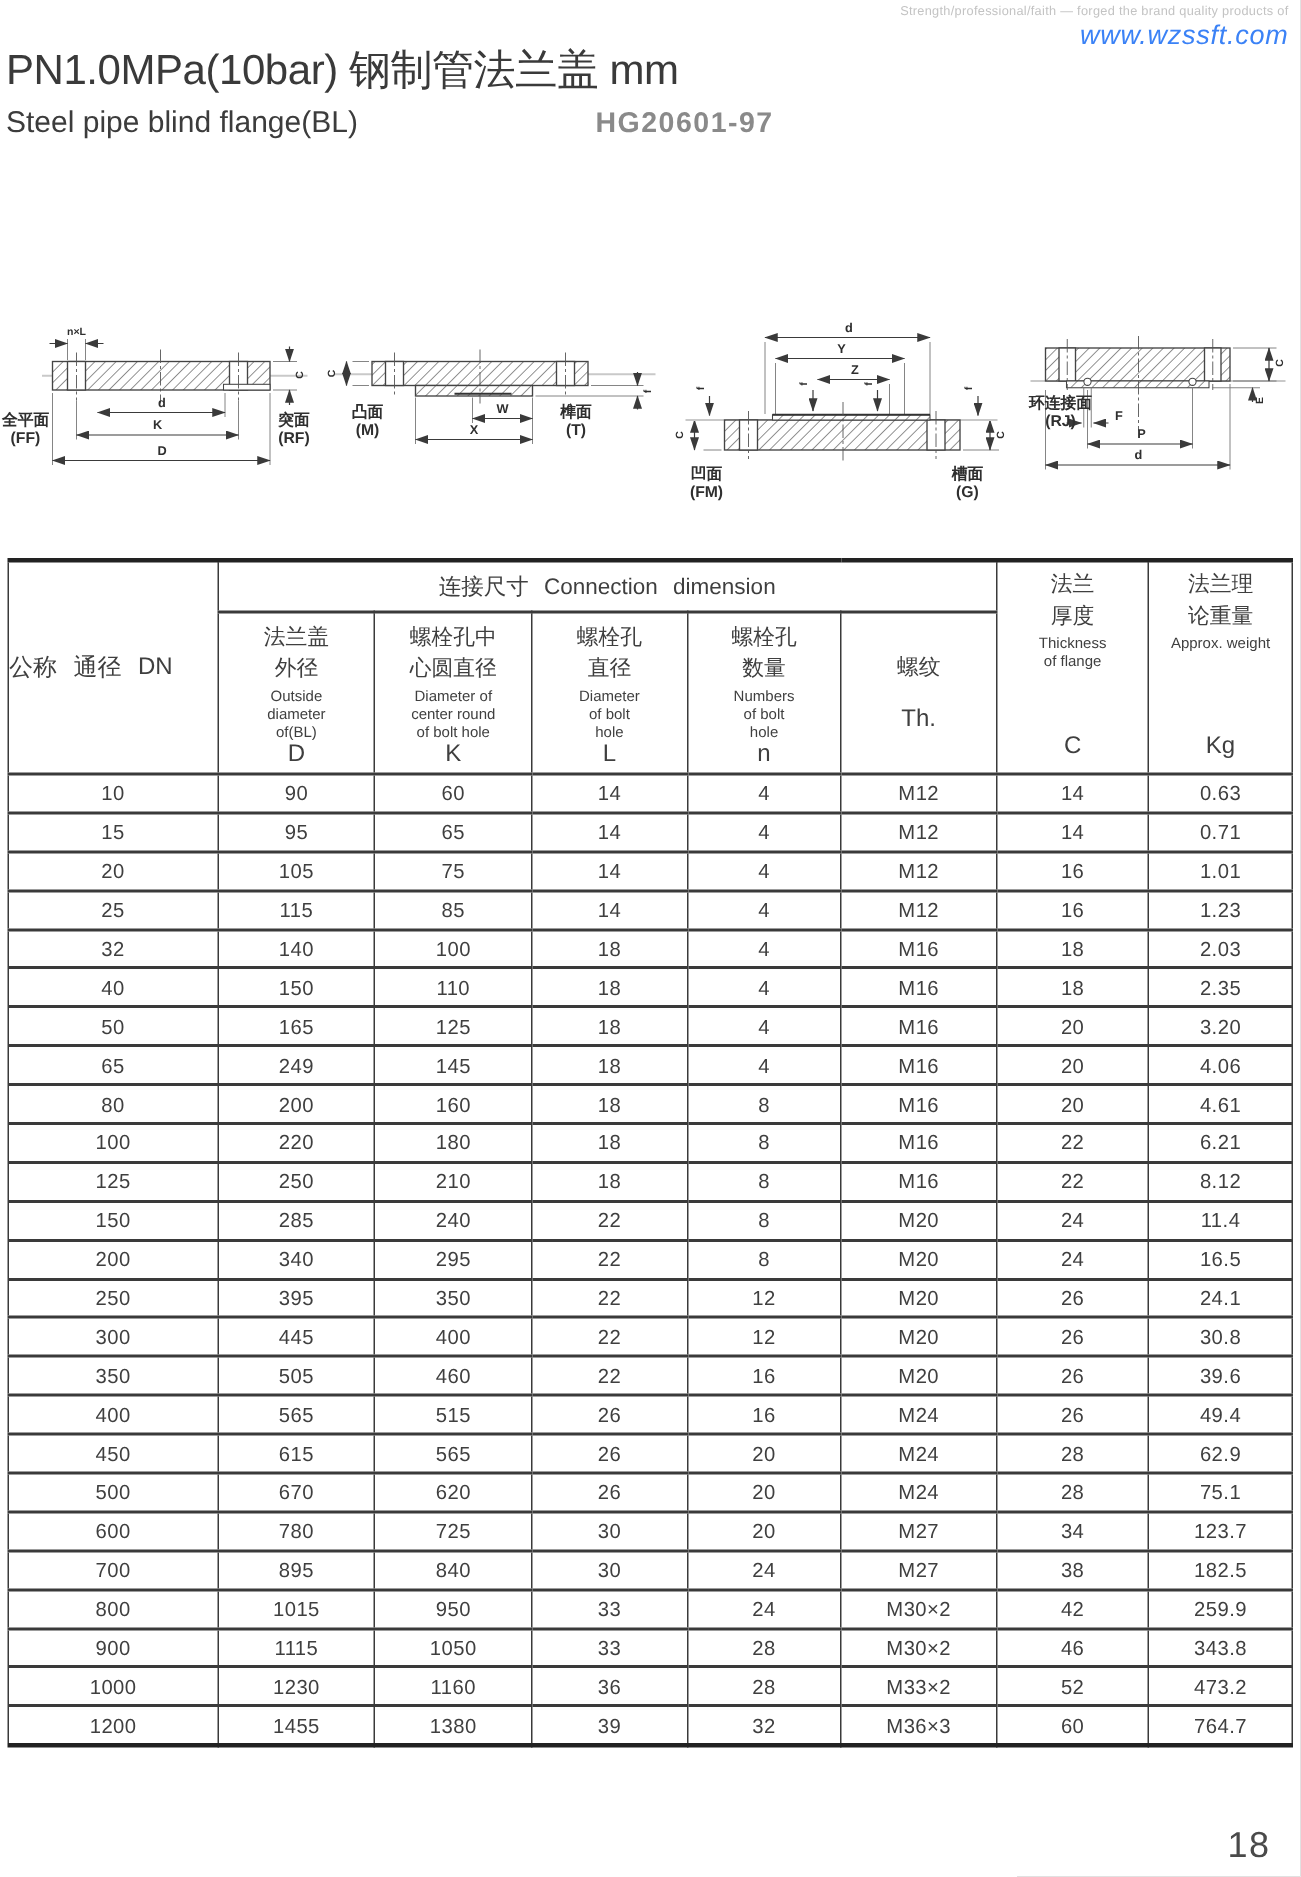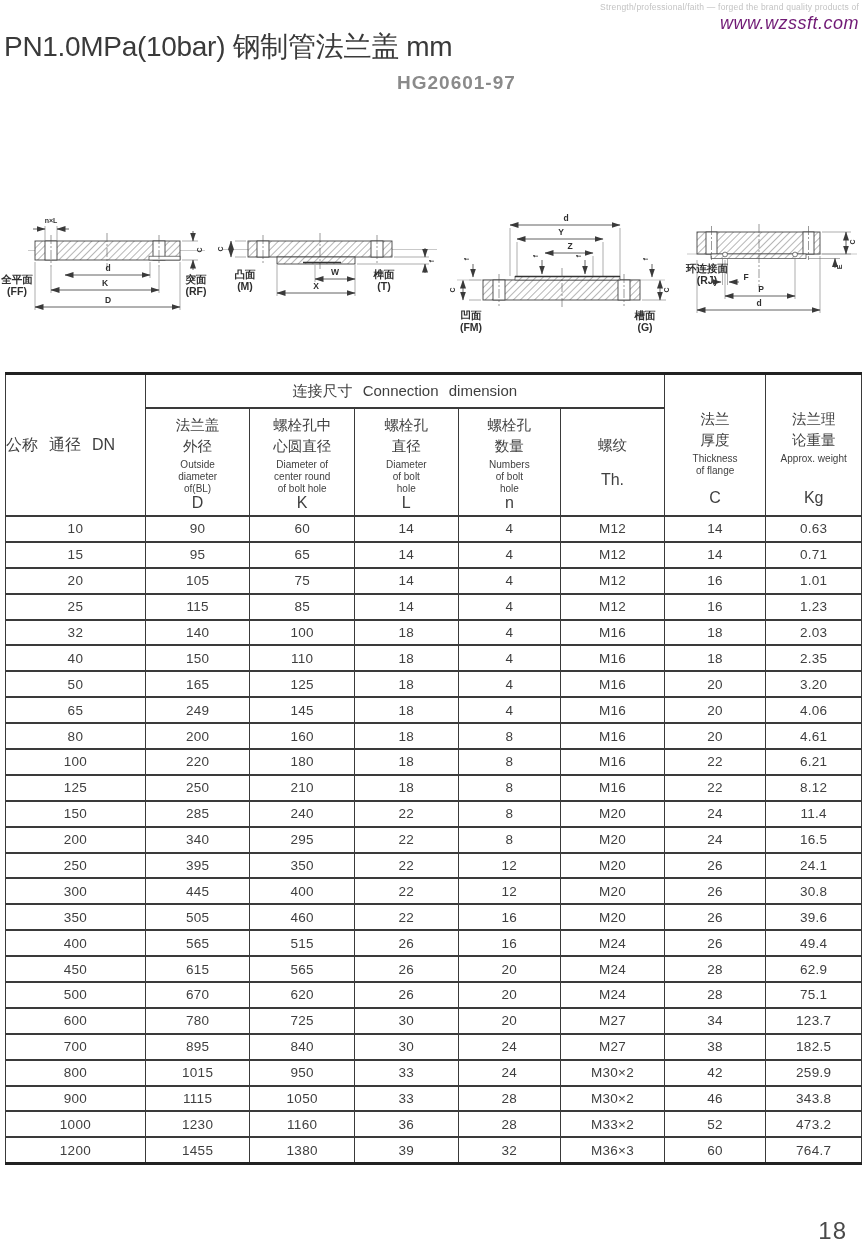--- a/index.html
+++ b/index.html
@@ -3,21 +3,21 @@
 <meta charset="utf-8">
 <style>
   * { margin:0; padding:0; box-sizing:border-box; }
   body { background:#888; font-family:"Liberation Sans","DejaVu Sans",sans-serif; }
   .page { position:relative; width:867px; height:1251px; background:#ffffff;
           color:#3f3f3f; overflow:hidden; margin:0 auto; }
 
   
   .slogan  { position:absolute; top:2px; right:8px; font-size:8.5px; color:#c3c3c3; letter-spacing:.2px; }
   .website { position:absolute; top:13px; right:8px; font-size:18px; font-style:italic;
-             color:#701a75; letter-spacing:.5px; }
+             color:#3b82f6; letter-spacing:.5px; }
   .title   { position:absolute; top:28px; left:4px; font-size:28px; color:#3a3a3a;
              font-weight:500; letter-spacing:-.3px; white-space:nowrap; }
   .subtitle{ position:absolute; top:71px; left:4px; font-size:20px; color:#3c3c3c; }
   .standard{ position:absolute; top:72px; left:397px; font-size:19px; font-weight:bold;
              color:#8a8a8a; letter-spacing:1px; }
 
   
   .drawings { position:absolute; top:212px; left:0; width:867px; height:125px; display:flex; }
   .drawings svg { display:block; height:125px; }
   .lab  { font-size:8.5px; font-weight:bold; fill:#2f2f2f; text-anchor:middle; }
@@ -32,39 +32,40 @@
            text-align:center; vertical-align:middle; font-weight:normal; color:#3f3f3f; }
   thead tr.r1 th.th-conn { height:34px; font-size:15px; word-spacing:6px; }
   thead tr.r2 th { height:106px; }
   tbody td { height:25.9px; font-size:13.5px; letter-spacing:.3px; }
 
   .dn-stack { display:flex; flex-direction:row; align-items:center; gap:11px;
               font-size:16px; }
   .col-stack { display:flex; flex-direction:column; align-items:center; height:104px;
                padding:5px 0 3px; }
   .full-stack { display:flex; flex-direction:column; align-items:center; height:140px;
-                padding:34px 0 8px; }
+                padding:5px 0 8px; }
   .cn  { font-size:14.5px; line-height:1.45; white-space:pre-line; display:block; }
   .en  { font-size:10px; line-height:1.18; margin-top:2px; white-space:pre-line; display:block; }
   .sym { font-size:16px; margin-top:auto; }
   .mid-stack { display:flex; flex-direction:column; align-items:center; justify-content:center;
                height:76px; gap:2px; }
   .mid-stack .sym { margin-top:13px; }
 
   .page-num { position:absolute; right:20px; bottom:6px; font-size:24px; color:#4a4a4a;
               letter-spacing:1px; }
 </style>
 </head>
 <body>
 
 <div class="page">
 
   <div class="slogan">Strength/professional/faith — forged the brand quality products of</div>
   <div class="website">www.wzssft.com</div>
   <h1 class="title">PN1.0MPa(10bar) 钢制管法兰盖  mm</h1>
+  <div class="subtitle">Steel pipe blind flange(BL)</div>
   <div class="standard">HG20601-97</div>
 
   <div class="drawings">
 
     <svg width="215" height="125" viewBox="0 0 215 125">
       <defs>
         <pattern id="hat" patternUnits="userSpaceOnUse" width="5" height="5" patternTransform="rotate(45)">
           <rect width="5" height="5" fill="#ffffff"></rect>
           <line x1="0" y1="0" x2="0" y2="5" stroke="#6d6d6d" stroke-width="1"></line>
         </pattern>

